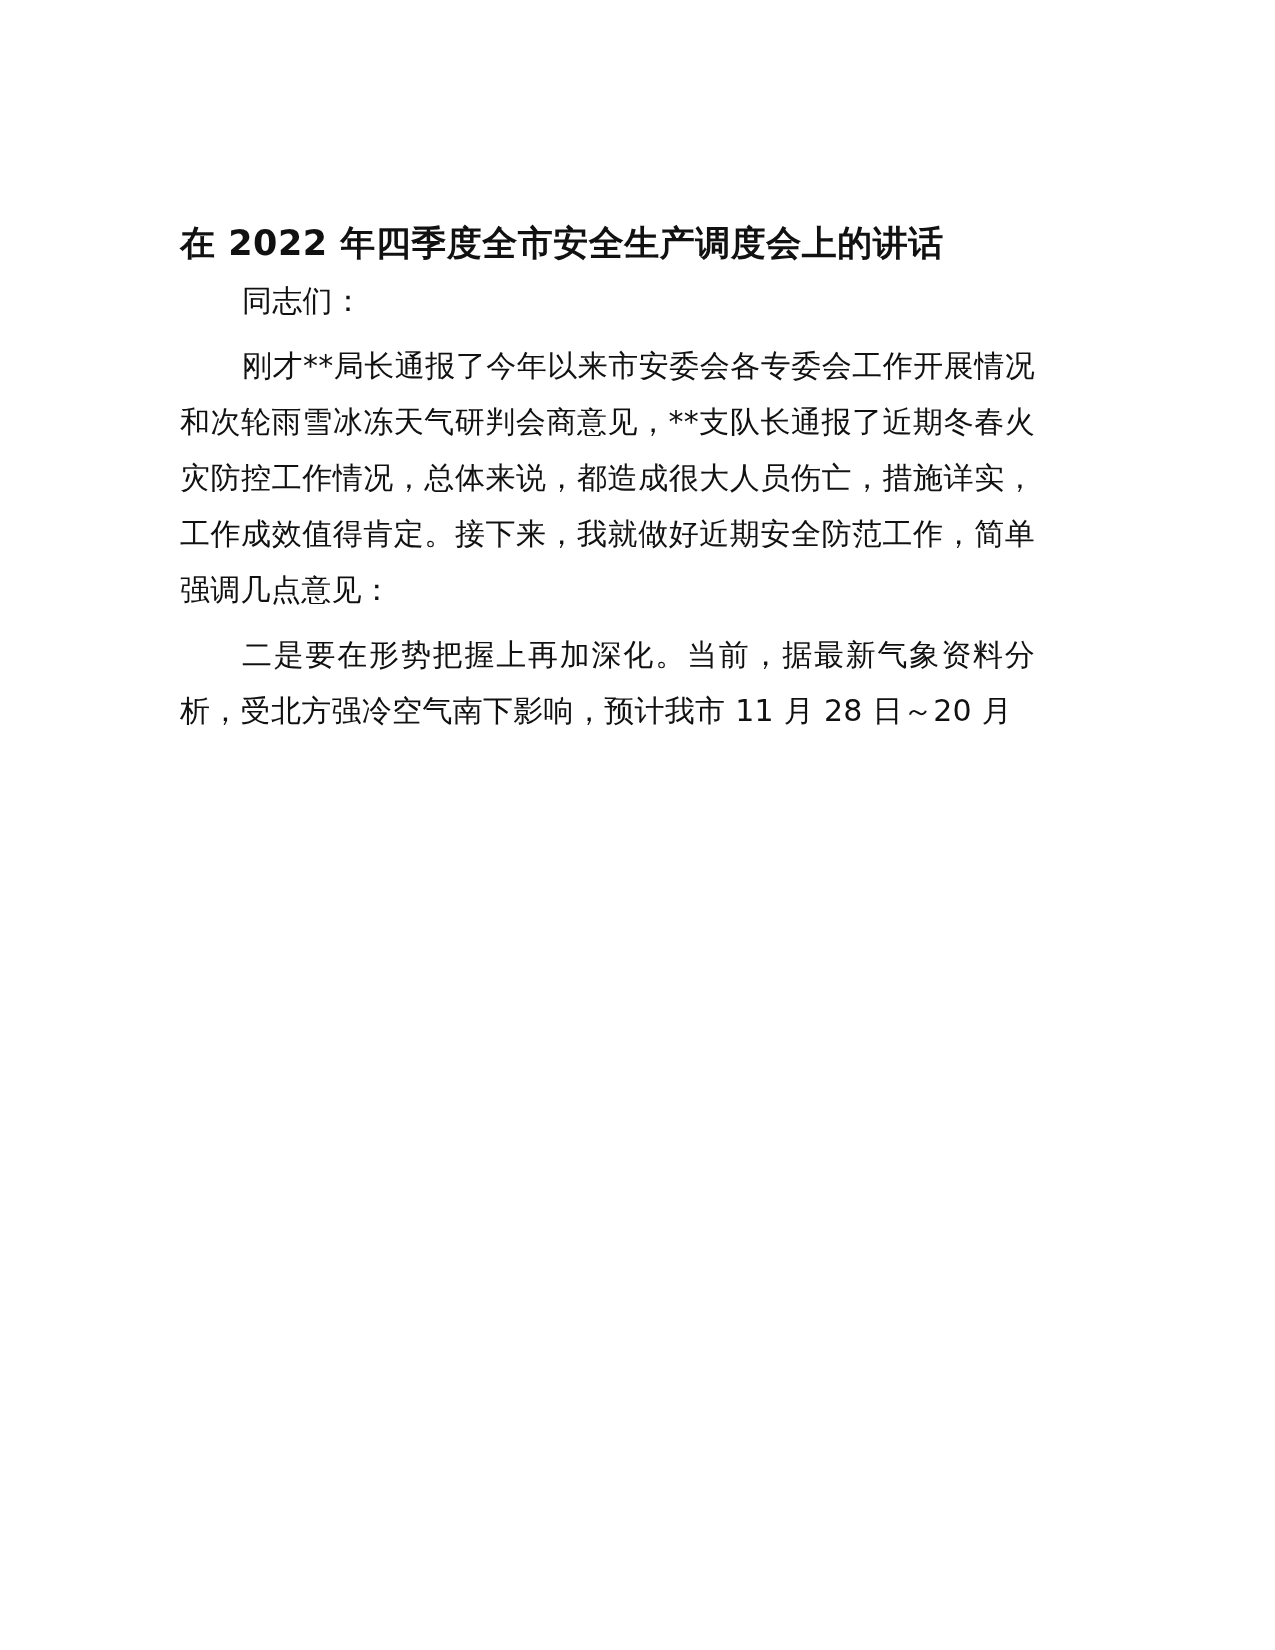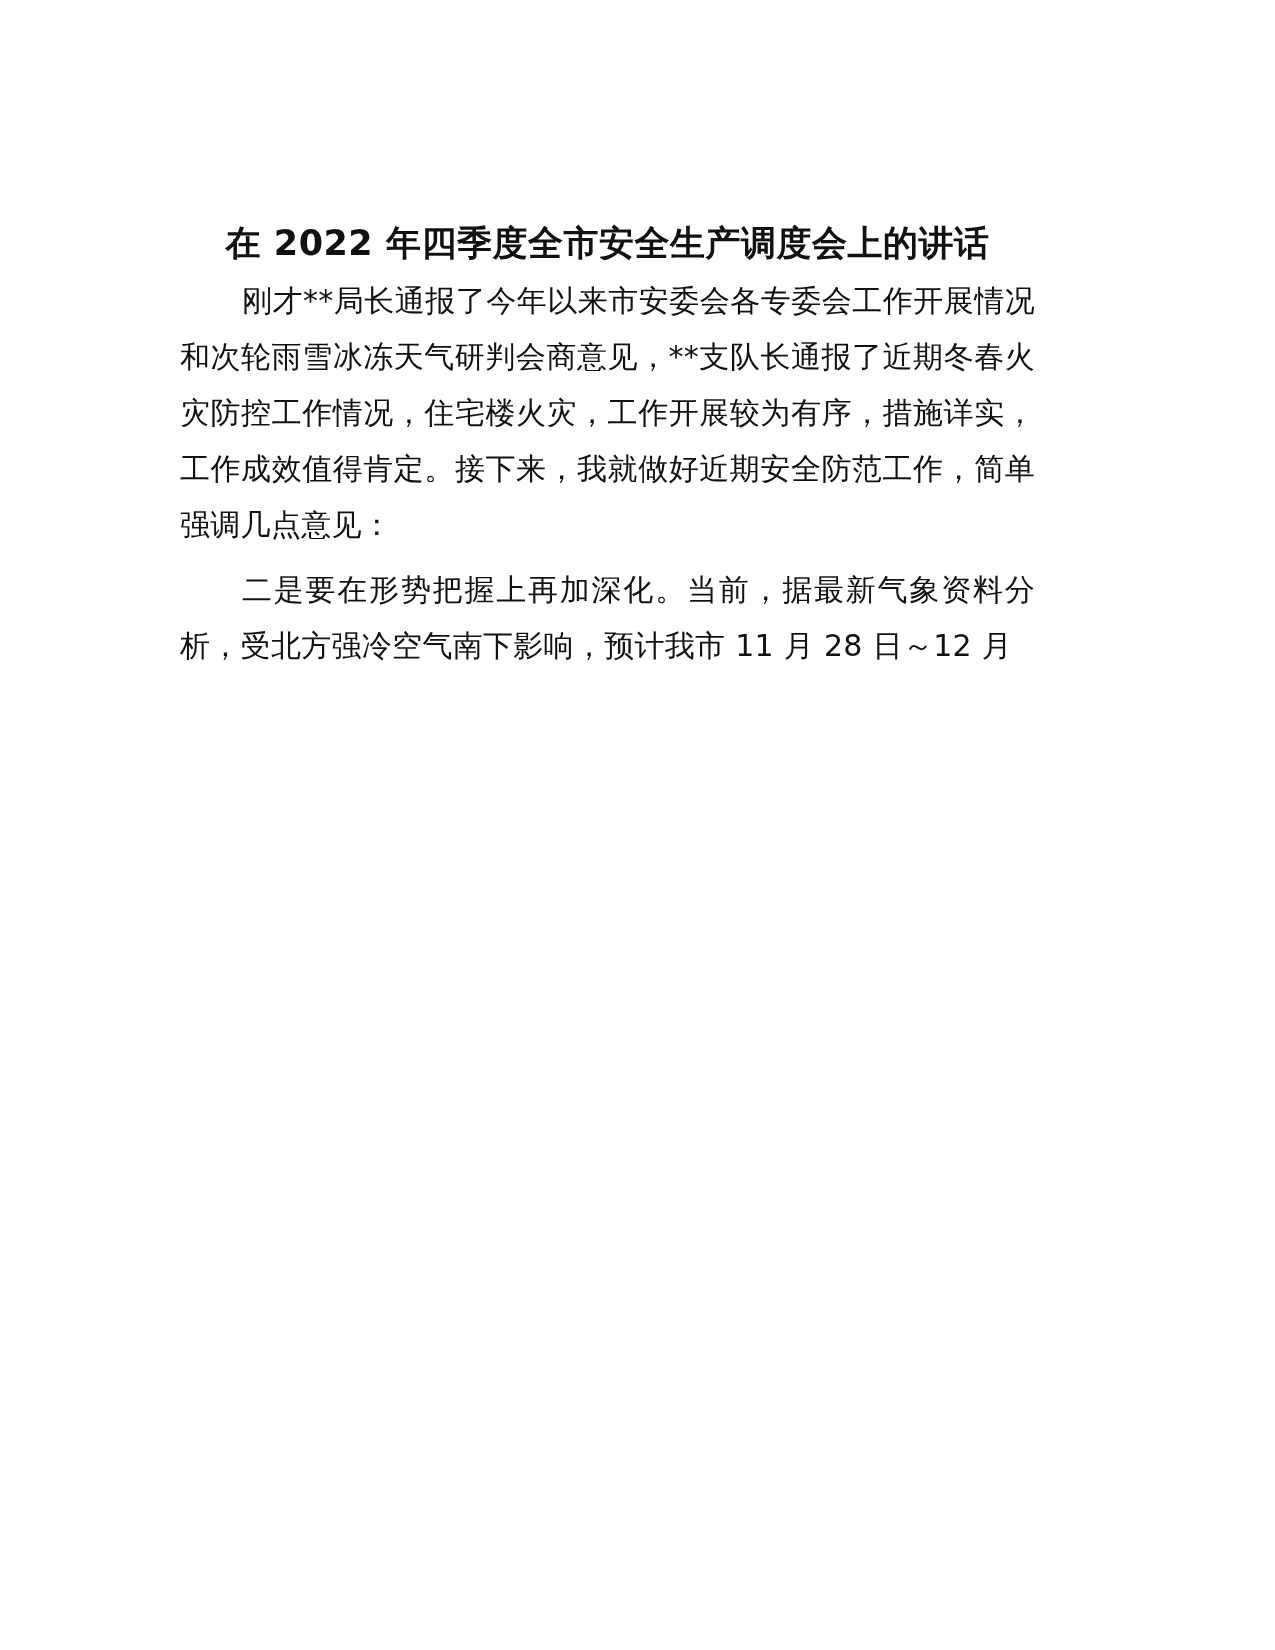--- a/index.html
+++ b/index.html
@@ -17,34 +17,35 @@
     }
     .page {
       position: absolute;
       left: 180px;
       top: 215px;
       width: 855px;
     }
     .title {
       font-size: 35px;
       line-height: 56px;
-      text-align: center;
+      text-align: left;
       margin: 0 0 2px 0;
       letter-spacing: 0.5px;
       white-space: nowrap;
     }
     .para {
       font-size: 30px;
       line-height: 56px;
       text-indent: 62px;
       text-align: justify;
       margin: 0 0 9px 0;
       letter-spacing: 0.3px;
     }
   </style>
 </head>
 <body>
 
 <div class="page">
   <h1 class="title">在 2022 年四季度全市安全生产调度会上的讲话</h1>
-  <p class="para">刚才**局长通报了今年以来市安委会各专委会工作开展情况和次轮雨雪冰冻天气研判会商意见，**支队长通报了近期冬春火灾防控工作情况，住宅楼火灾，工作开展较为有序，措施详实，工作成效值得肯定。接下来，我就做好近期安全防范工作，简单强调几点意见：</p>
-  <p class="para">二是要在形势把握上再加深化。当前，据最新气象资料分析，受北方强冷空气南下影响，预计我市 11 月 28 日～12 月</p>
+  <p class="para">同志们：</p>
+  <p class="para">刚才**局长通报了今年以来市安委会各专委会工作开展情况和次轮雨雪冰冻天气研判会商意见，**支队长通报了近期冬春火灾防控工作情况，总体来说，都造成很大人员伤亡，措施详实，工作成效值得肯定。接下来，我就做好近期安全防范工作，简单强调几点意见：</p>
+  <p class="para">二是要在形势把握上再加深化。当前，据最新气象资料分析，受北方强冷空气南下影响，预计我市 11 月 28 日～20 月</p>
 </div>
 
 </body></html>

